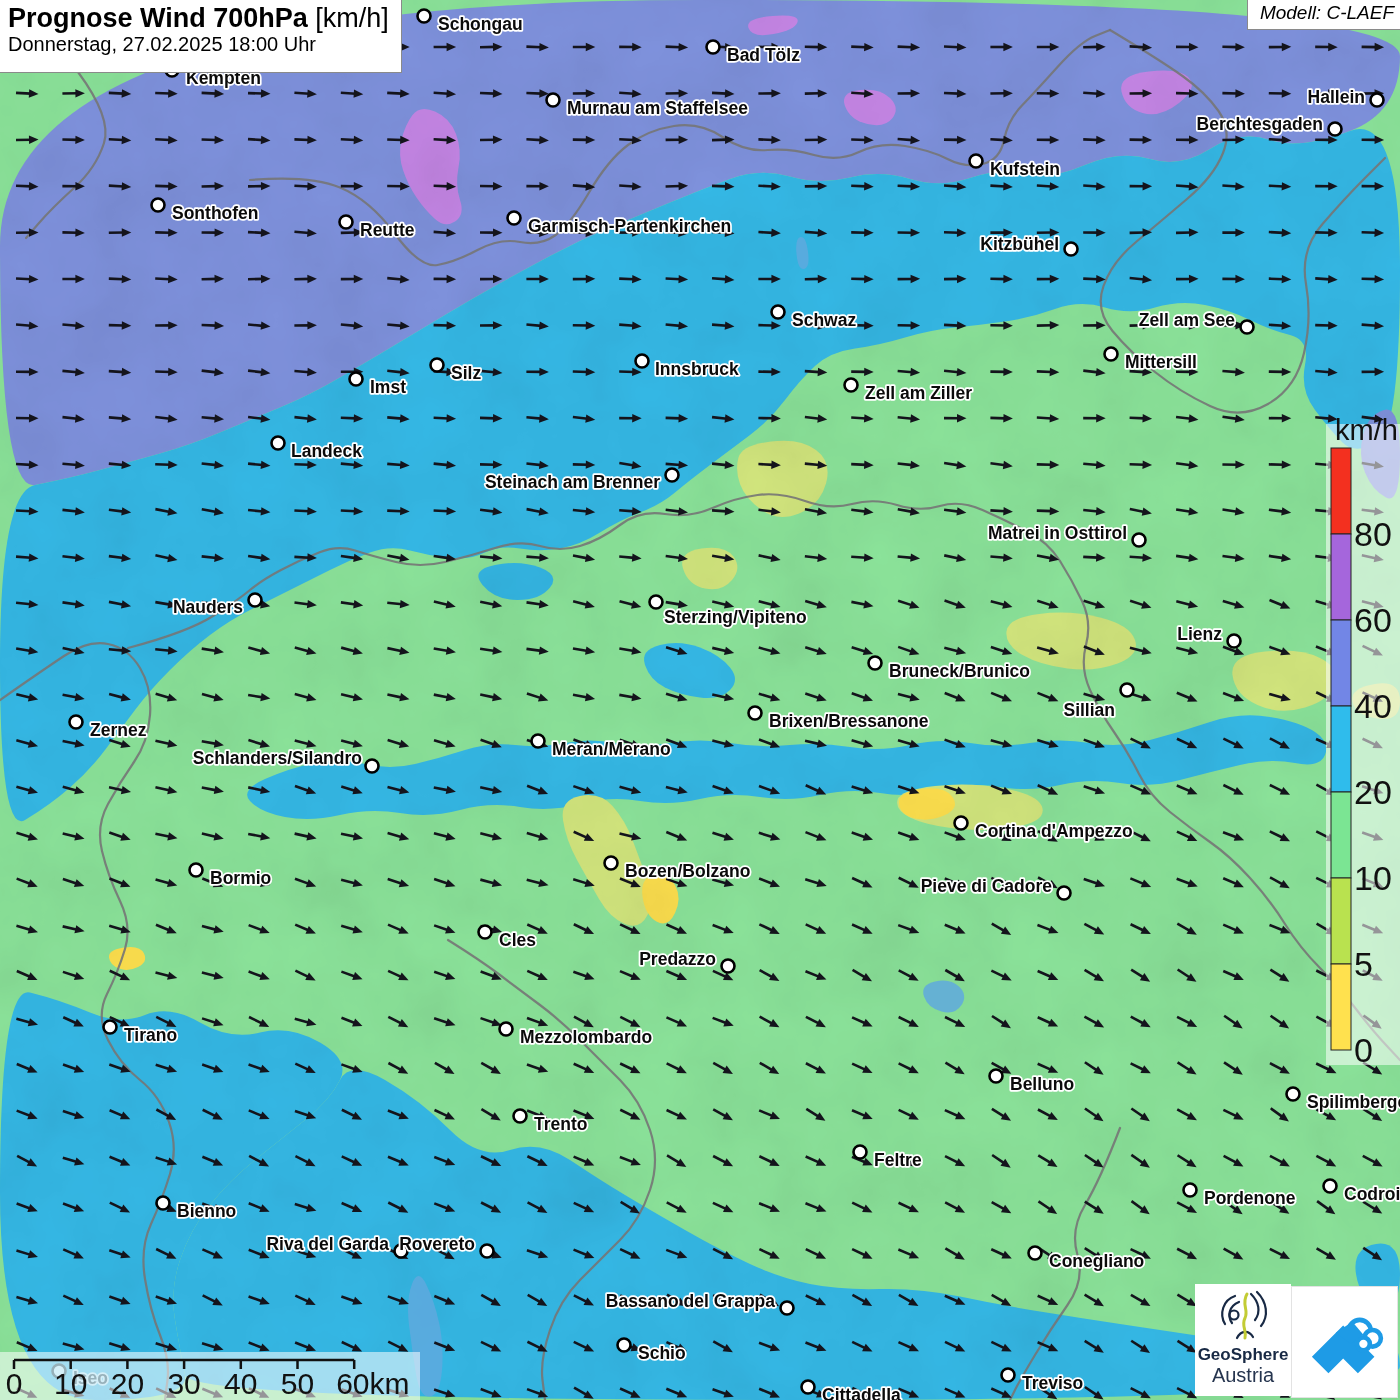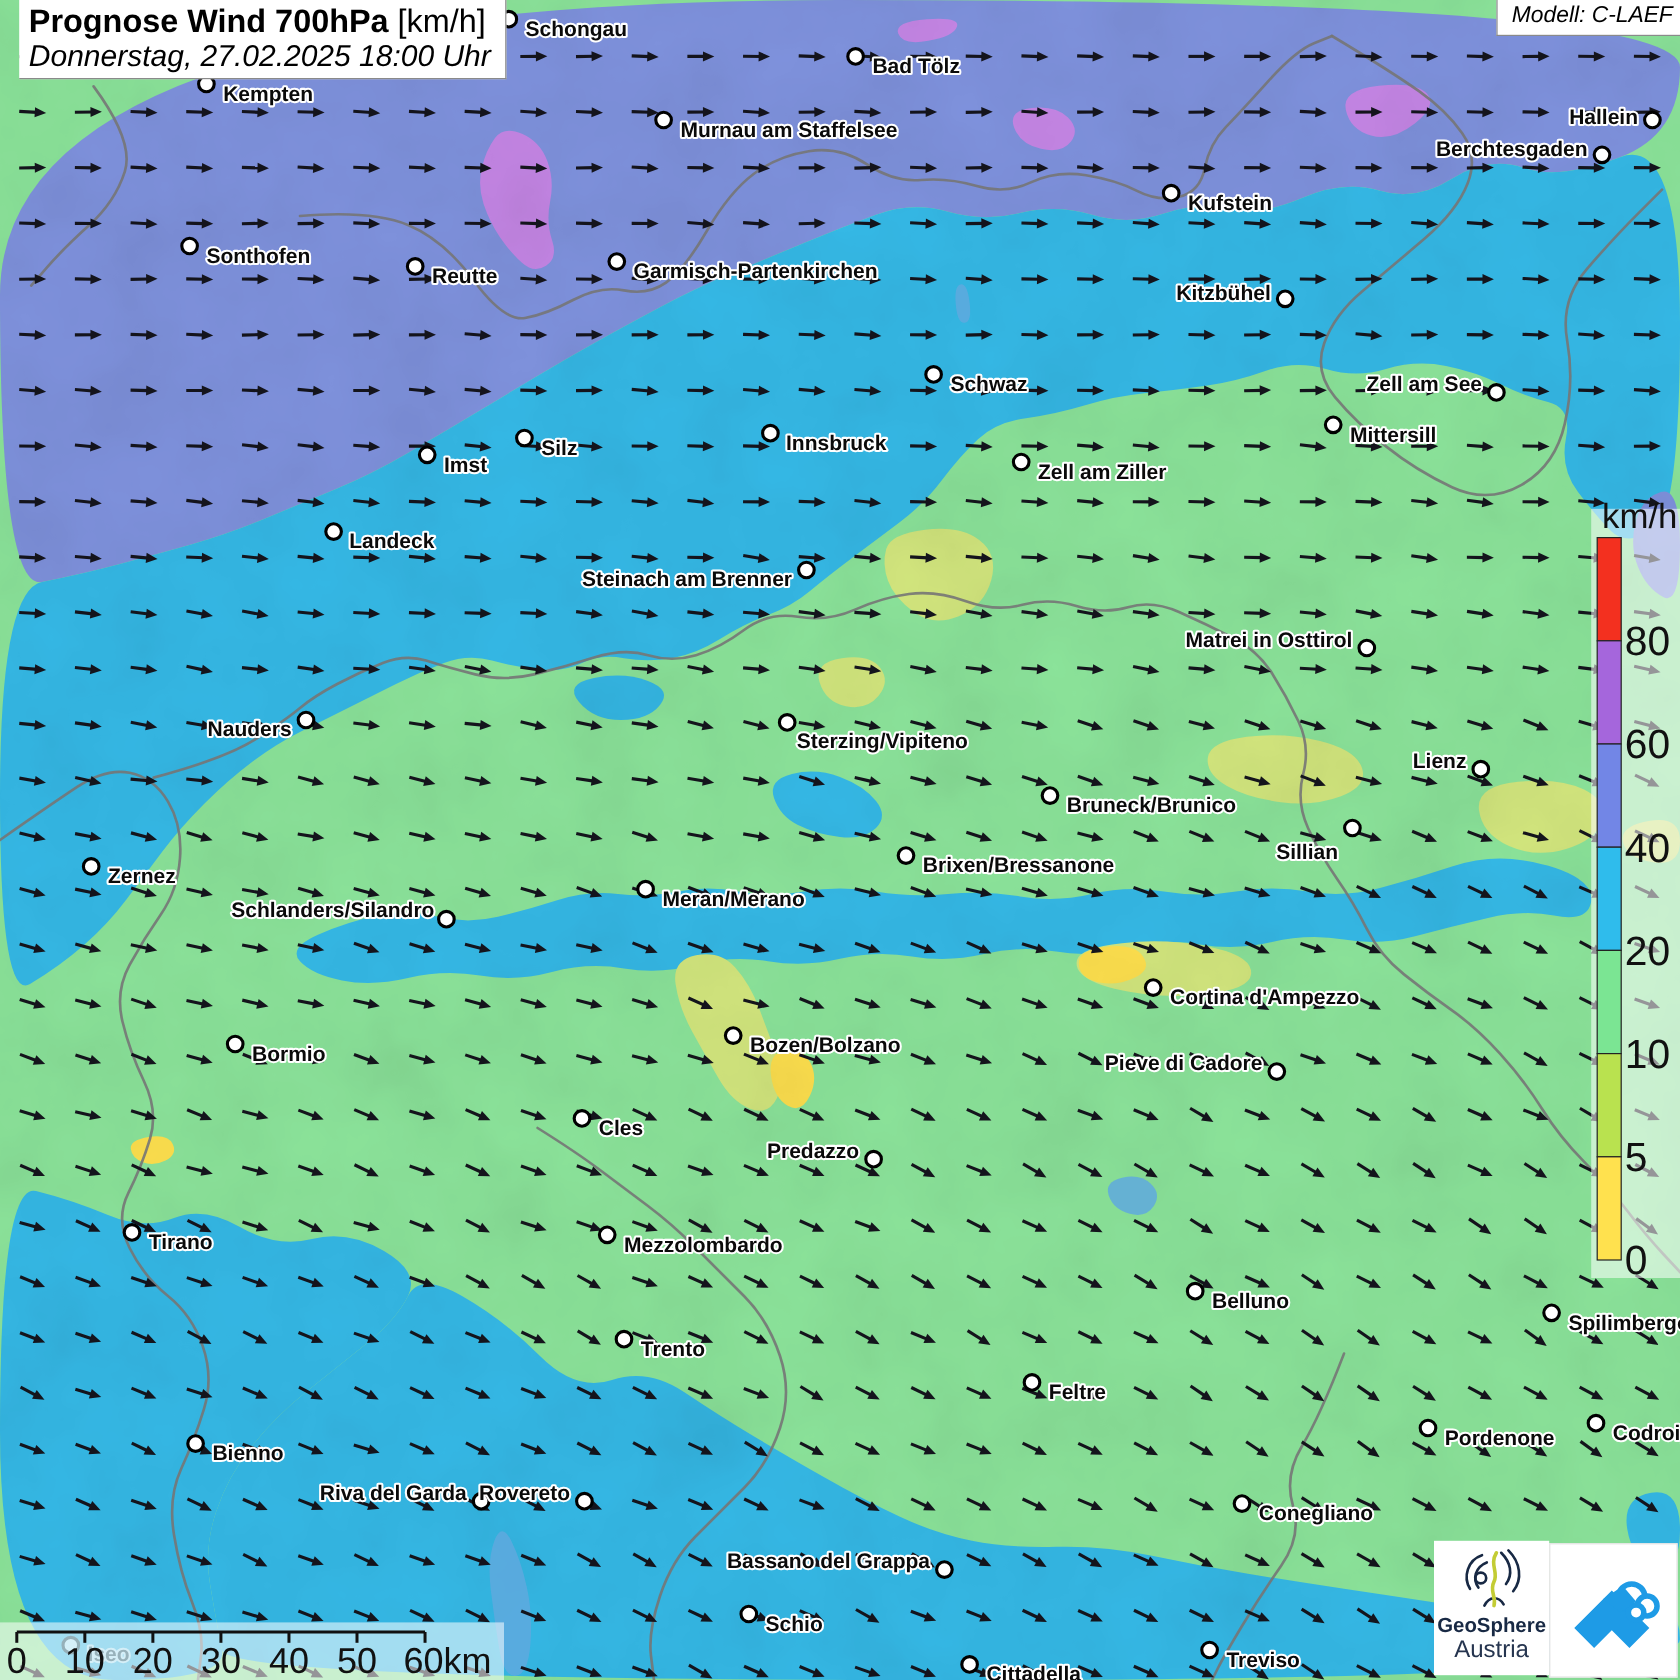--- a/index.html
+++ b/index.html
@@ -1,24 +1,24 @@
 <!DOCTYPE html>
 <html><head>
 <meta charset="utf-8">
 <style>
   html,body{margin:0;padding:0;background:#dfe6ee;}
   .stage{position:relative;width:1400px;height:1400px;overflow:hidden;
          font-family:"Liberation Sans",sans-serif;background:#8CE59B;}
   svg text{font-family:"Liberation Sans",sans-serif;}
   .overlay-box{position:absolute;background:#ffffff;color:#000;}
-  .title-box{left:16px;top:0;padding:3px 12px 4px 8px;border-right:1px solid #8a8a8a;
+  .title-box{left:0;top:0;padding:3px 12px 16px 8px;border-right:1px solid #8a8a8a;
              border-bottom:1px solid #8a8a8a;line-height:1.12;}
   .title-line1{font-size:27px;white-space:nowrap;}
   .title-line1 .b{font-weight:bold;}
-  .title-line2{font-size:25px;font-style:italic;white-space:nowrap;}
+  .title-line2{font-size:20px;white-space:nowrap;}
   .model-box{right:0;top:0;padding:2px 6px 5px 12px;border-left:1px solid #8a8a8a;
              border-bottom:1px solid #8a8a8a;font-size:19px;font-style:italic;white-space:nowrap;}
   .geo-box{left:1195px;top:1284px;width:96px;height:112px;display:flex;flex-direction:column;
            align-items:center;justify-content:flex-start;padding-top:4px;box-sizing:border-box;}
   .geo-name{font-size:17px;font-weight:bold;color:#182944;line-height:1.05;margin-top:2px;}
   .geo-country{font-size:20px;color:#26354f;line-height:1.1;}
   .partner-box{left:1291px;top:1286px;width:107px;height:112px;display:flex;
                align-items:center;justify-content:center;border:1px solid #e3e3e3;box-sizing:border-box;}
 </style>
 </head>

